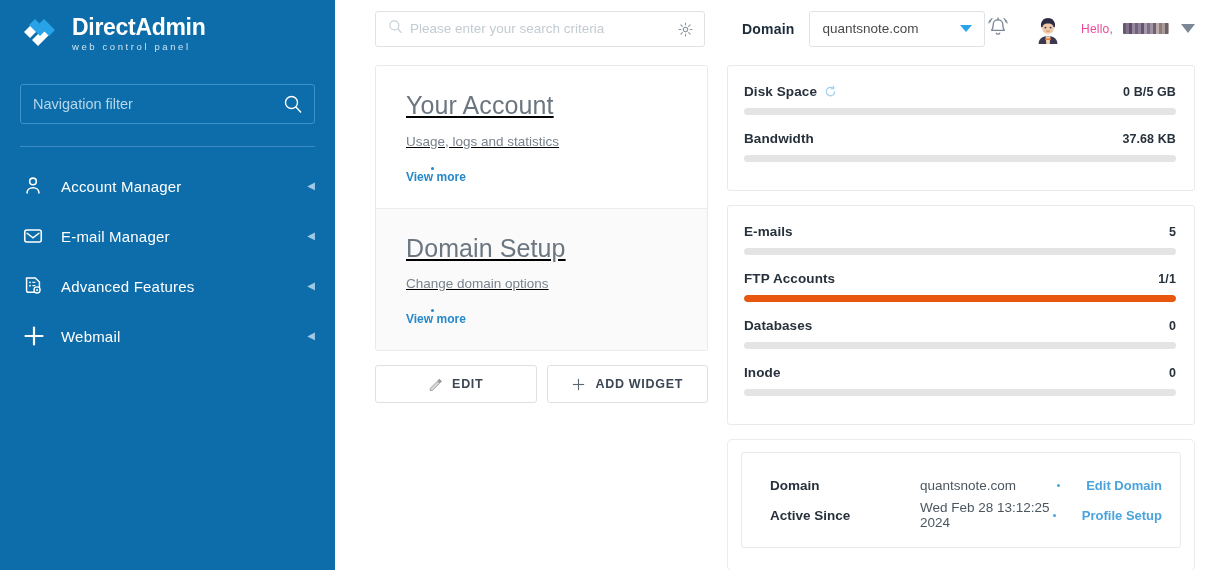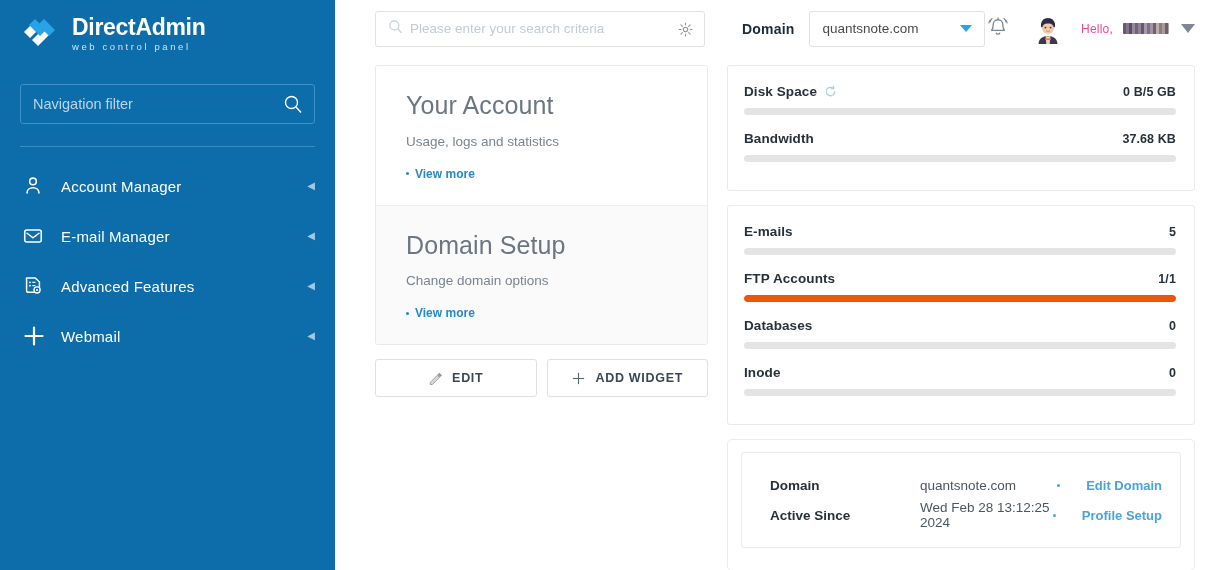--- a/index.html
+++ b/index.html
@@ -143,33 +143,34 @@
 
   
   .content { display: flex; padding: 8px 24px 0 40px; }
   .col-left { width: 333px; flex: 0 0 333px; }
   .col-right { flex: 1; margin-left: 19px; }
 
   .widget-stack { border: 1px solid #eaeaea; border-radius: 3px; overflow: hidden; }
   .widget {
     padding: 26px 28px 24px 30px;
     background: #ffffff;
+    text-decoration: underline;
   }
   .widget.alt { background: #fafafa; border-top: 1px solid #ededed; }
   .widget-title {
     font-size: 25px; color: #6b7681; font-weight: normal;
     letter-spacing: 0.1px; line-height: 1.1;
   }
   .widget-sub {
     font-size: 13.5px; color: #7a848e; margin-top: 14px;
   }
   .view-more {
     display: inline-flex; align-items: center;
     margin-top: 18px; font-size: 12px; font-weight: bold;
-    color: #2789c9; text-decoration: none; cursor: pointer;
+    color: #2789c9; text-decoration: none; cursor: pointer; flex-direction: column;
   }
   .view-more .dot {
     width: 3px; height: 3px; border-radius: 50%;
     background: #2789c9; margin-right: 6px;
   }
 
   .btn-row { display: flex; gap: 10px; margin-top: 14px; }
   .btn {
     flex: 1; height: 38px;
     border: 1px solid #e0e0e0; border-radius: 3px;

